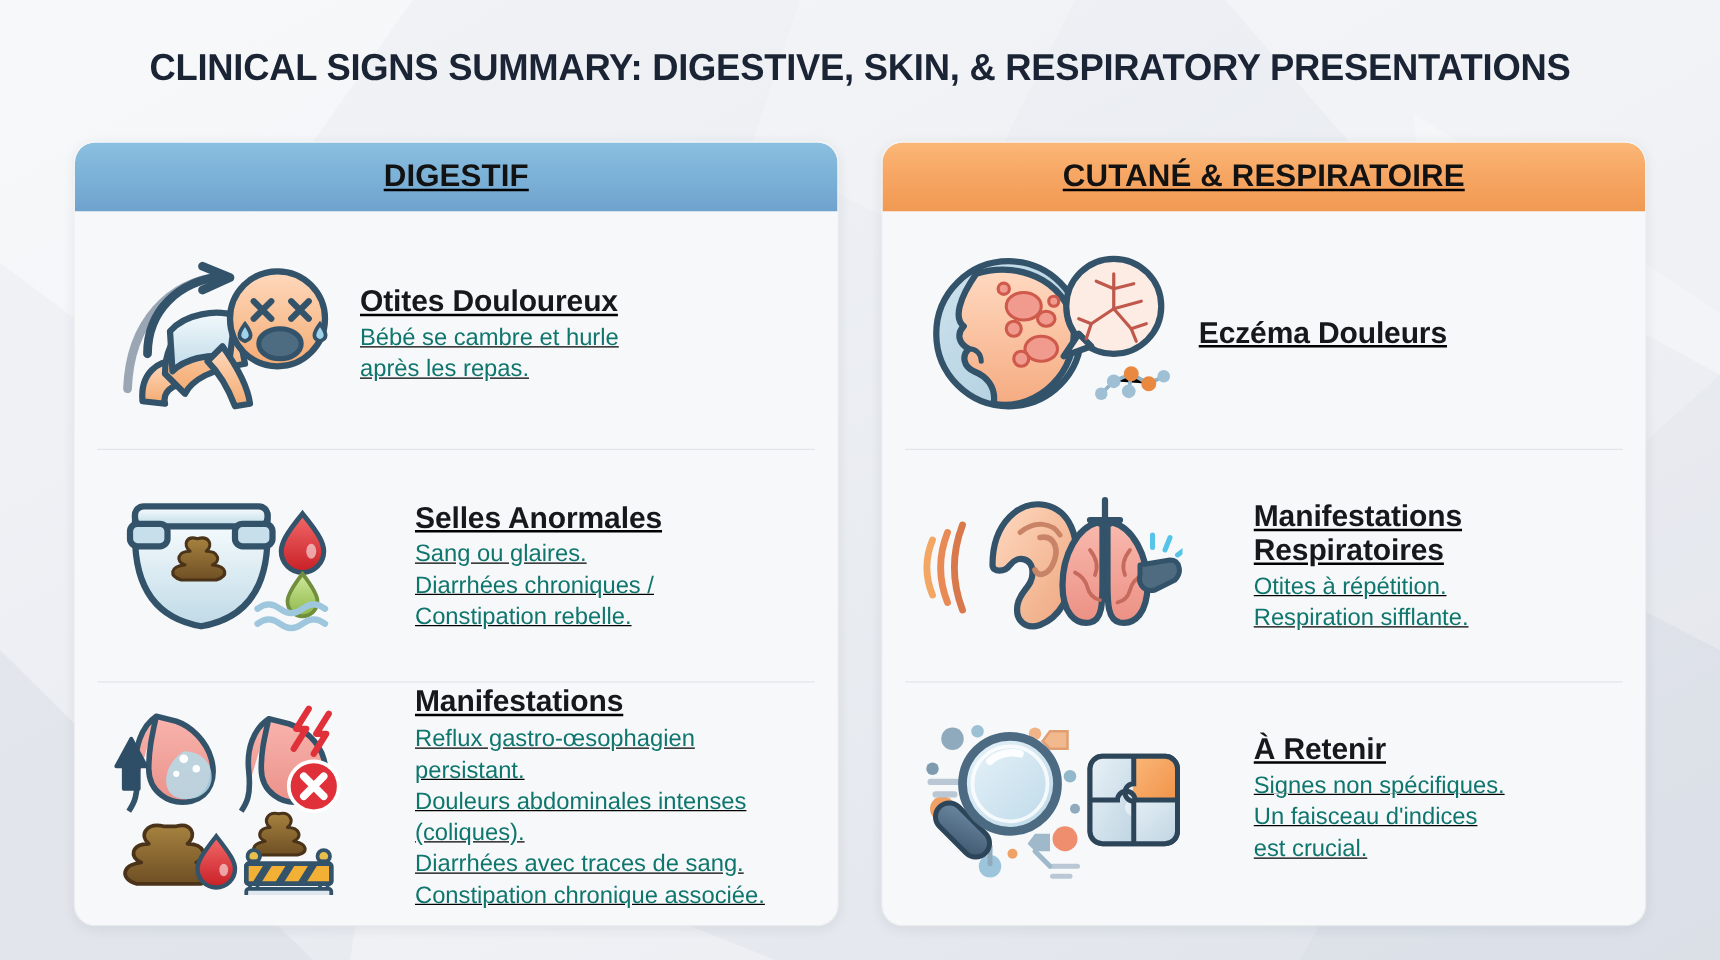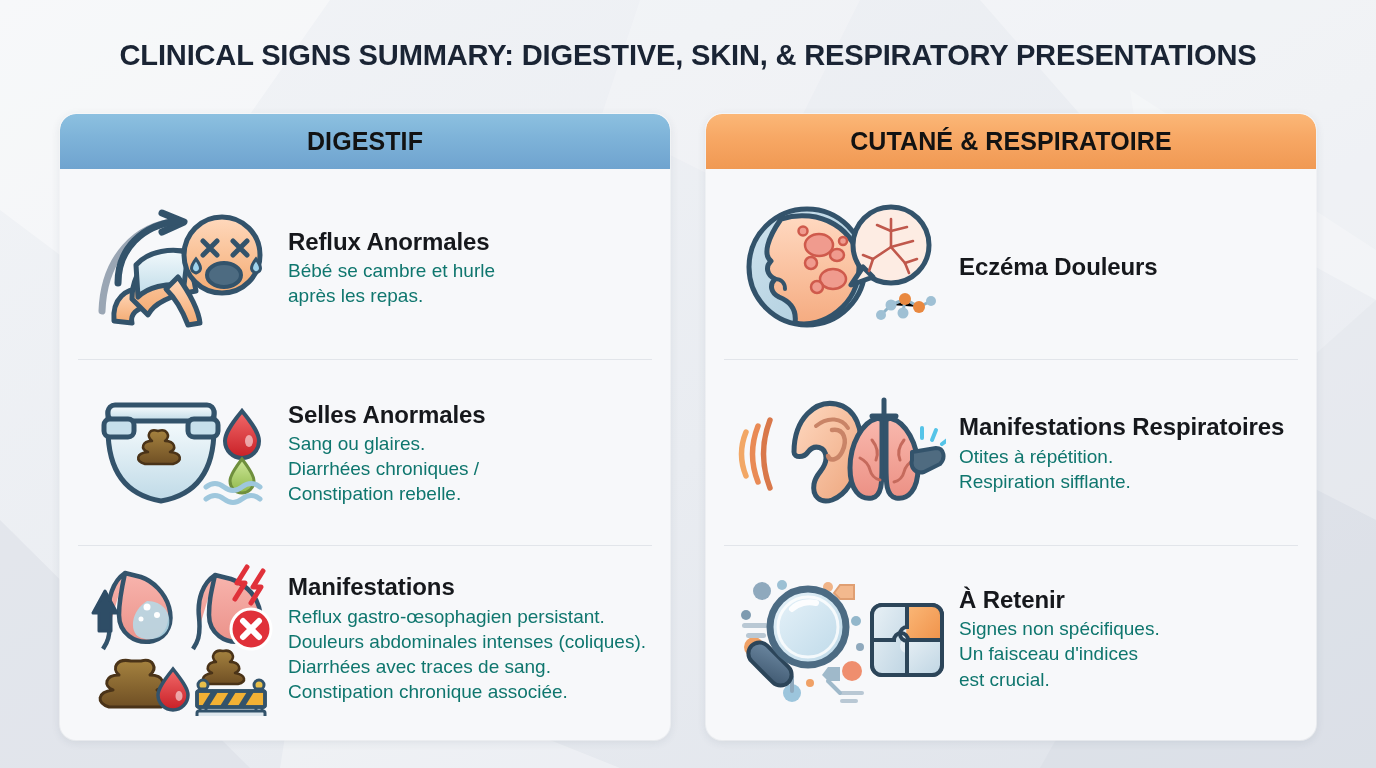--- a/index.html
+++ b/index.html
@@ -41,20 +41,21 @@
     z-index: 3;
   }
   .card {
     flex: 1 1 0;
     background: #f7f8fa;
     border-radius: 16px;
     box-shadow: 0 2px 10px rgba(40,55,80,0.10), 0 0 0 1px rgba(255,255,255,0.65);
     display: flex;
     flex-direction: column;
     overflow: hidden;
+    text-decoration: underline;
   }
   .card-header {
     height: 55px;
     flex: 0 0 55px;
     display: flex;
     align-items: center;
     justify-content: center;
     border-radius: 16px 16px 0 0;
     font-size: 25px;
     color: #121212;
@@ -75,21 +76,21 @@
     display: flex;
     flex-direction: column;
   }
   .row {
     display: flex;
     align-items: flex-start;
     flex: 1 1 0;
     padding: 12px 4px 10px 4px;
     min-height: 0;
   }
-  .row + .row { border-top: 1px solid #e2e5ea; }
+  .row + .row { border-top: 1px solid #e2e5ea; gap: 44px; }
   .row .icon-cell {
     flex: 0 0 200px;
     display: flex;
     align-items: center;
     justify-content: center;
     align-self: center;
   }
   .row-right .icon-cell { flex: 0 0 225px; }
   .row .text-cell {
     flex: 1 1 auto;
@@ -177,21 +178,21 @@
             <path d="M111 38 L125 52 M125 38 L111 52" stroke="#33536b" stroke-width="5" stroke-linecap="round"></path>
             <path d="M141 38 L155 52 M155 38 L141 52" stroke="#33536b" stroke-width="5" stroke-linecap="round"></path>
 
             <ellipse cx="132" cy="72" rx="17" ry="12" fill="#4d6b81" stroke="#33536b" stroke-width="4"></ellipse>
 
             <path d="M104 56 c6 8 6 12 0 14 c-6 -2 -6 -6 0 -14z" fill="#9fd3ec" stroke="#33536b" stroke-width="3"></path>
             <path d="M164 56 c6 8 6 12 0 14 c-6 -2 -6 -6 0 -14z" fill="#9fd3ec" stroke="#33536b" stroke-width="3"></path>
           </svg>
         </div>
         <div class="text-cell">
-          <div class="item-title">Reflux Anormales</div>
+          <div class="item-title">Otites Douloureux</div>
           <div class="item-desc">Bébé se cambre et hurle
 après les repas.</div>
         </div>
       </div>
 
       <div class="row row-left">
         <div class="icon-cell">
           <svg class="icon-svg" width="180" height="120" viewBox="0 0 180 120">
             <defs>
               <linearGradient id="diap2" x1="0" y1="0" x2="0" y2="1">

